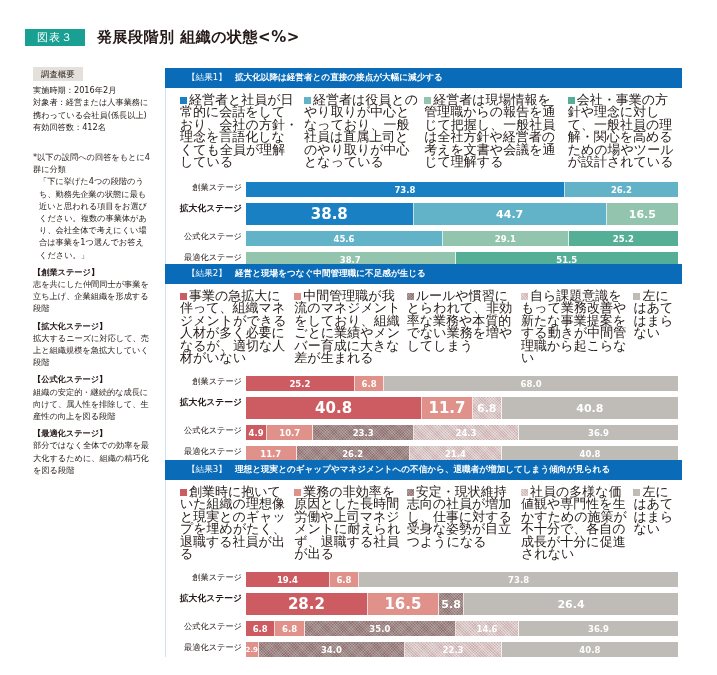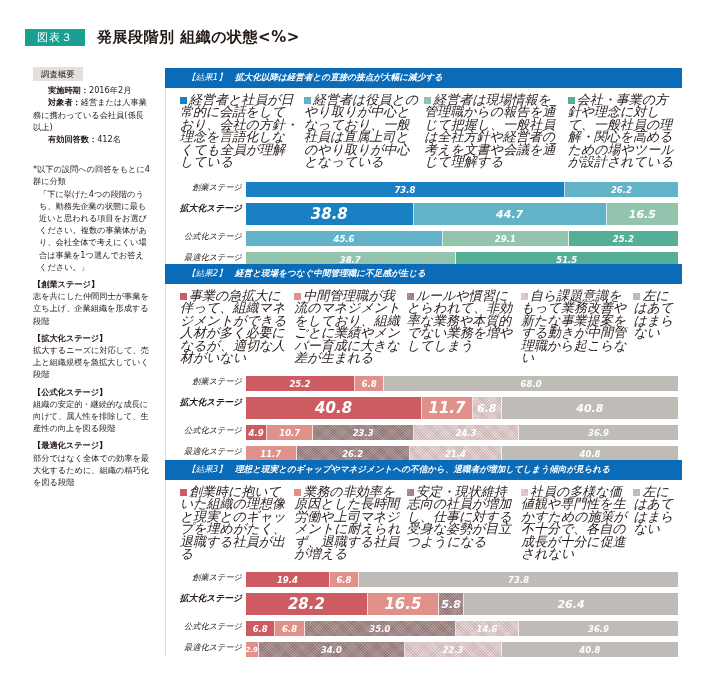--- a/index.html
+++ b/index.html
@@ -6,29 +6,29 @@
   html, body { width: 717px; height: 675px; background: #ffffff; overflow: hidden; }
   body { font-family: "DejaVu Sans", "Liberation Sans", sans-serif; color: #231815; position: relative; }
 
   .title-row { position: absolute; left: 25px; top: 27px; height: 20px; display: flex; align-items: center; }
   .fig-badge { background: #1aa093; color: #fff; font-size: 11px; width: 60px; height: 17px; line-height: 17px; text-align: center; letter-spacing: 1px; }
   .fig-title { margin-left: 12px; font-size: 15px; font-weight: bold; color: #231815; letter-spacing: 0.5px; }
 
   
   .survey { position: absolute; left: 33px; top: 67px; width: 118px; font-size: 8.2px; line-height: 12.2px; color: #231815; }
   .survey-head { display: inline-block; background: #e4e0dc; padding: 1px 8px; font-size: 8.4px; margin-bottom: 3px; }
-  .survey-line b { font-weight: bold; margin-left: 15px; }
+  .survey-line b { font-weight: normal; }
   .survey-note { margin-top: 18px; padding-left: 0; }
   .survey-note .note-first { }
   .survey-note .note-body { padding-left: 6px; }
   .stage-def { margin-top: 5px; }
   .stage-def .sd-title { font-weight: bold; }
 
   
-  .section { position: absolute; left: 165px; width: 517px; font-style: italic; }
+  .section { position: absolute; left: 165px; width: 517px; }
   .sec-head { background: #0a6cb8; color: #fff; height: 20px; display: flex; align-items: center; font-size: 8.6px; font-weight: bold; }
   .sec-tag { width: 68px; padding-left: 22px; font-weight: normal; }
   .sec-title { margin-left: 2px; }
   .sec-body { border-left: 1px solid #cfe0ee; padding-top: 6px; }
 
   .legend { display: flex; padding-left: 14px; font-size: 13px; line-height: 12.4px; color: #231815; }
   .legend-item { padding-right: 6px; }
   .swatch { display: inline-block; width: 7px; height: 7px; margin-right: 2px; vertical-align: 0px; }
 
   .bars { margin-top: 12px; }
@@ -185,21 +185,21 @@
 </div>
 
 <div class="section" style="top:460px;">
   <div class="sec-head">
     <span class="sec-tag">【結果3】</span>
     <span class="sec-title">理想と現実とのギャップやマネジメントへの不信から、退職者が増加してしまう傾向が見られる</span>
   </div>
   <div class="sec-body">
     <div class="legend">
       <div class="legend-item" style="width:118px"><span class="swatch" style="background:#cd5c62"></span><span>創業時に抱いていた組織の理想像と現実とのギャップを埋めがたく、退職する社員が出る</span></div>
-      <div class="legend-item" style="width:116px"><span class="swatch" style="background:#e0918a"></span><span>業務の非効率を原因とした長時間労働や上司マネジメントに耐えられず、退職する社員が増える</span></div>
+      <div class="legend-item" style="width:116px"><span class="swatch" style="background:#e0918a"></span><span>業務の非効率を原因とした長時間労働や上司マネジメントに耐えられず、退職する社員が出る</span></div>
       <div class="legend-item" style="width:118px"><span class="swatch pat-dark"></span><span>安定・現状維持志向の社員が増加し、仕事に対する受身な姿勢が目立つようになる</span></div>
       <div class="legend-item" style="width:116px"><span class="swatch pat-light"></span><span>社員の多様な価値観や専門性を生かすための施策が不十分で、各自の成長が十分に促進されない</span></div>
       <div class="legend-item" style="width:50px"><span class="swatch" style="background:#bfbbb7"></span><span>左にはあてはまらない</span></div>
     </div>
     <div class="bars" style="margin-top:12px">
       <div class="bar-row">
         <div class="bar-label">創業ステージ</div>
         <div class="bar-track">
           <div class="seg" style="width:19.4%;background:#cd5c62">19.4</div>
           <div class="seg" style="width:6.8%;background:#e0918a">6.8</div>

